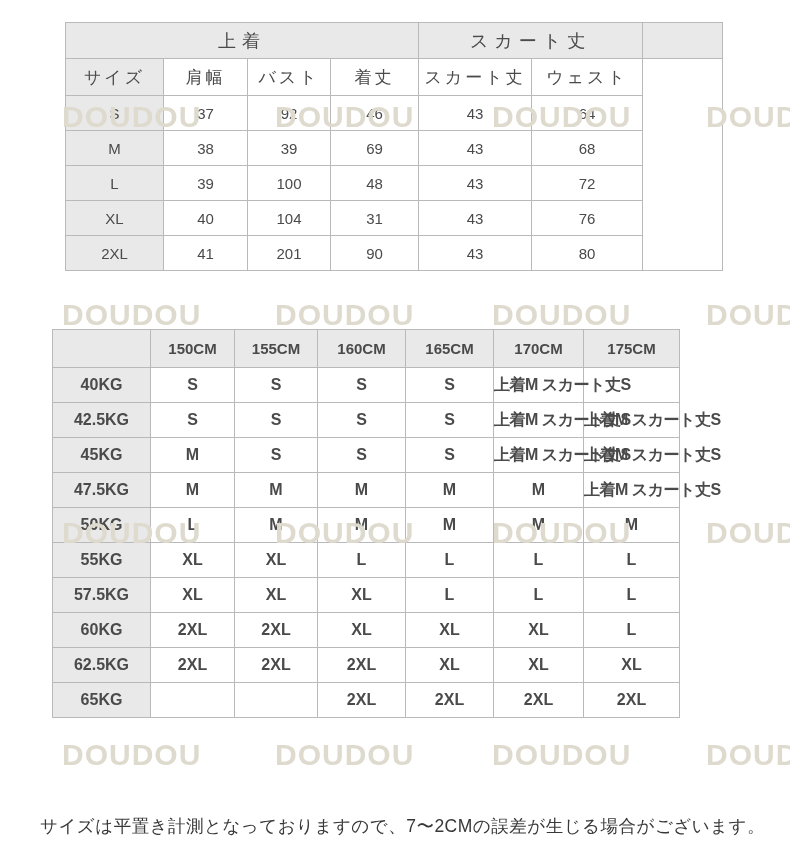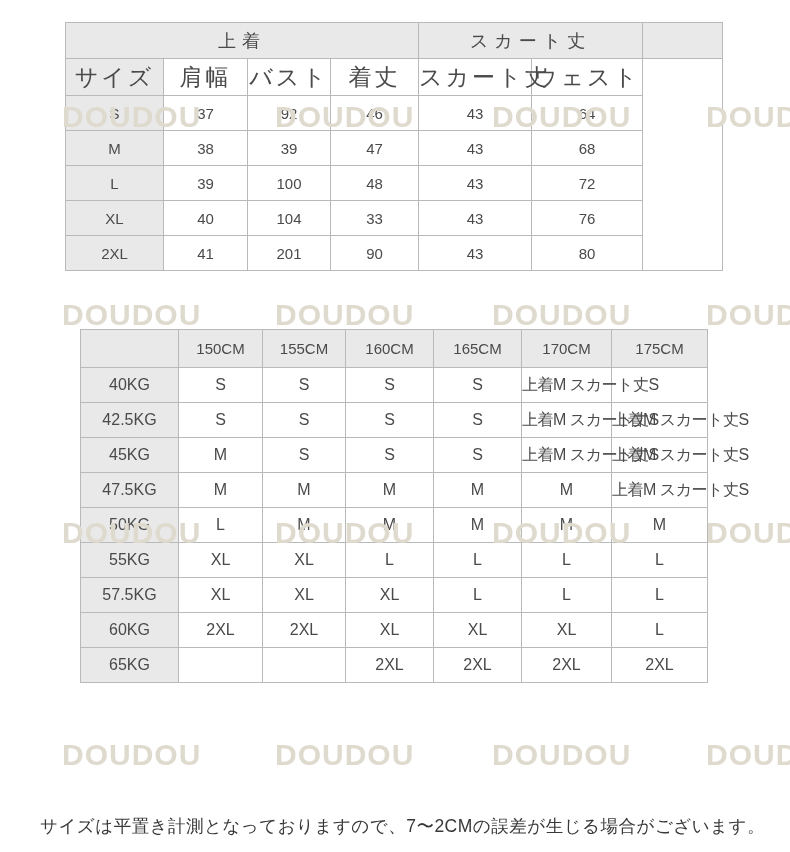--- a/index.html
+++ b/index.html
@@ -27,25 +27,25 @@
     color: #4a4a4a;
     padding: 0;
     overflow: visible;
     white-space: nowrap;
   }
   .gray { background: #e9e9e9; text-align: center; }
 
   
   .t1 { left: 65px; top: 22px; width: 657px; }
   .t1 tr.h1 td { height: 35px; font-size: 18px; letter-spacing: 6px; }
-  .t1 tr.h2 td { height: 36px; font-size: 23px; letter-spacing: 3px; }
+  .t1 tr.h2 td { height: 36px; font-size: 17px; letter-spacing: 3px; }
   .t1 tr.d  td { height: 34px; font-size: 15px; letter-spacing: 0; }
 
   
-  .t2 { left: 80px; top: 329px; width: 627px; }
+  .t2 { left: 52px; top: 329px; width: 627px; font-weight: bold; }
   .t2 tr.h2 td { height: 37px; font-size: 15px; color: #4a4a4a; }
   .t2 tr.d td, .t2 tbody td { height: 34px; font-size: 16px; }
   .t2 td.rowhead { font-size: 14px; }
   .t2 td.tiny { font-size: 11.5px; letter-spacing: -0.5px; }
 
   
   .note {
     position: absolute;
     left: 40px; top: 796px;
     width: 730px;
@@ -119,37 +119,37 @@
       <td>37</td>
       <td>92</td>
       <td>46</td>
       <td>43</td>
       <td>64</td>
     </tr>
     <tr class="d">
       <td class="gray">M</td>
       <td>38</td>
       <td>39</td>
-      <td>47</td>
+      <td>69</td>
       <td>43</td>
       <td>68</td>
     </tr>
     <tr class="d">
       <td class="gray">L</td>
       <td>39</td>
       <td>100</td>
       <td>48</td>
       <td>43</td>
       <td>72</td>
     </tr>
     <tr class="d">
       <td class="gray">XL</td>
       <td>40</td>
       <td>104</td>
-      <td>33</td>
+      <td>31</td>
       <td>43</td>
       <td>76</td>
     </tr>
     <tr class="d">
       <td class="gray">2XL</td>
       <td>41</td>
       <td>201</td>
       <td>90</td>
       <td>43</td>
       <td>80</td>
@@ -245,20 +245,29 @@
         <tr class="d">
           <td class="gray rowhead">60KG</td>
           <td>2XL</td>
           <td>2XL</td>
           <td>XL</td>
           <td>XL</td>
           <td>XL</td>
           <td>L</td>
         </tr>
         <tr class="d">
+          <td class="gray rowhead">62.5KG</td>
+          <td>2XL</td>
+          <td>2XL</td>
+          <td>2XL</td>
+          <td>XL</td>
+          <td>XL</td>
+          <td>XL</td>
+        </tr>
+        <tr class="d">
           <td class="gray rowhead">65KG</td>
           <td></td>
           <td></td>
           <td>2XL</td>
           <td>2XL</td>
           <td>2XL</td>
           <td>2XL</td>
         </tr>
       </tbody>
   </table>

